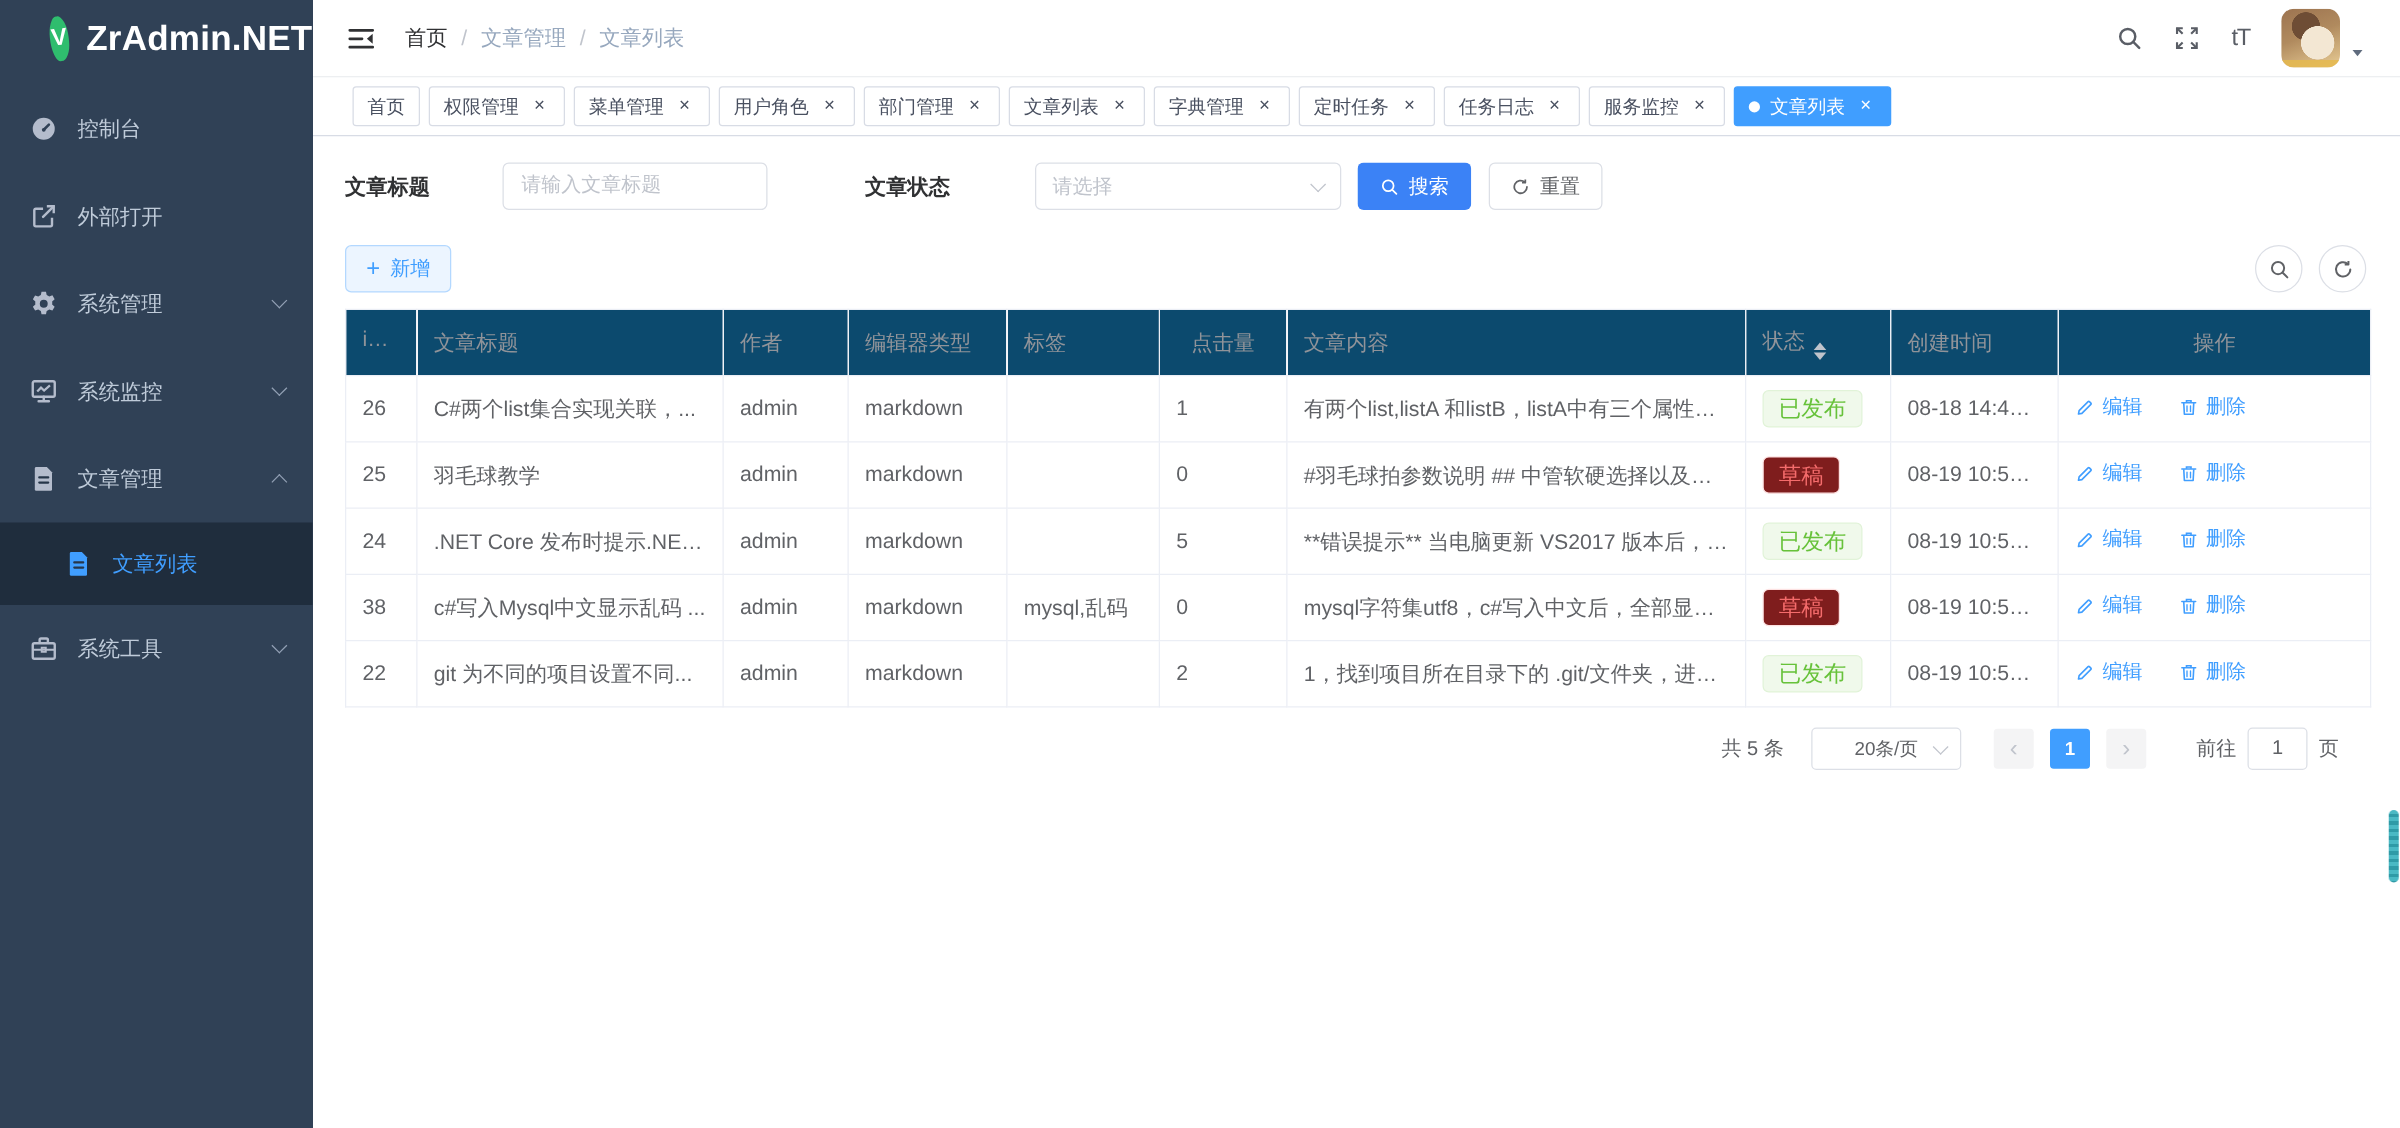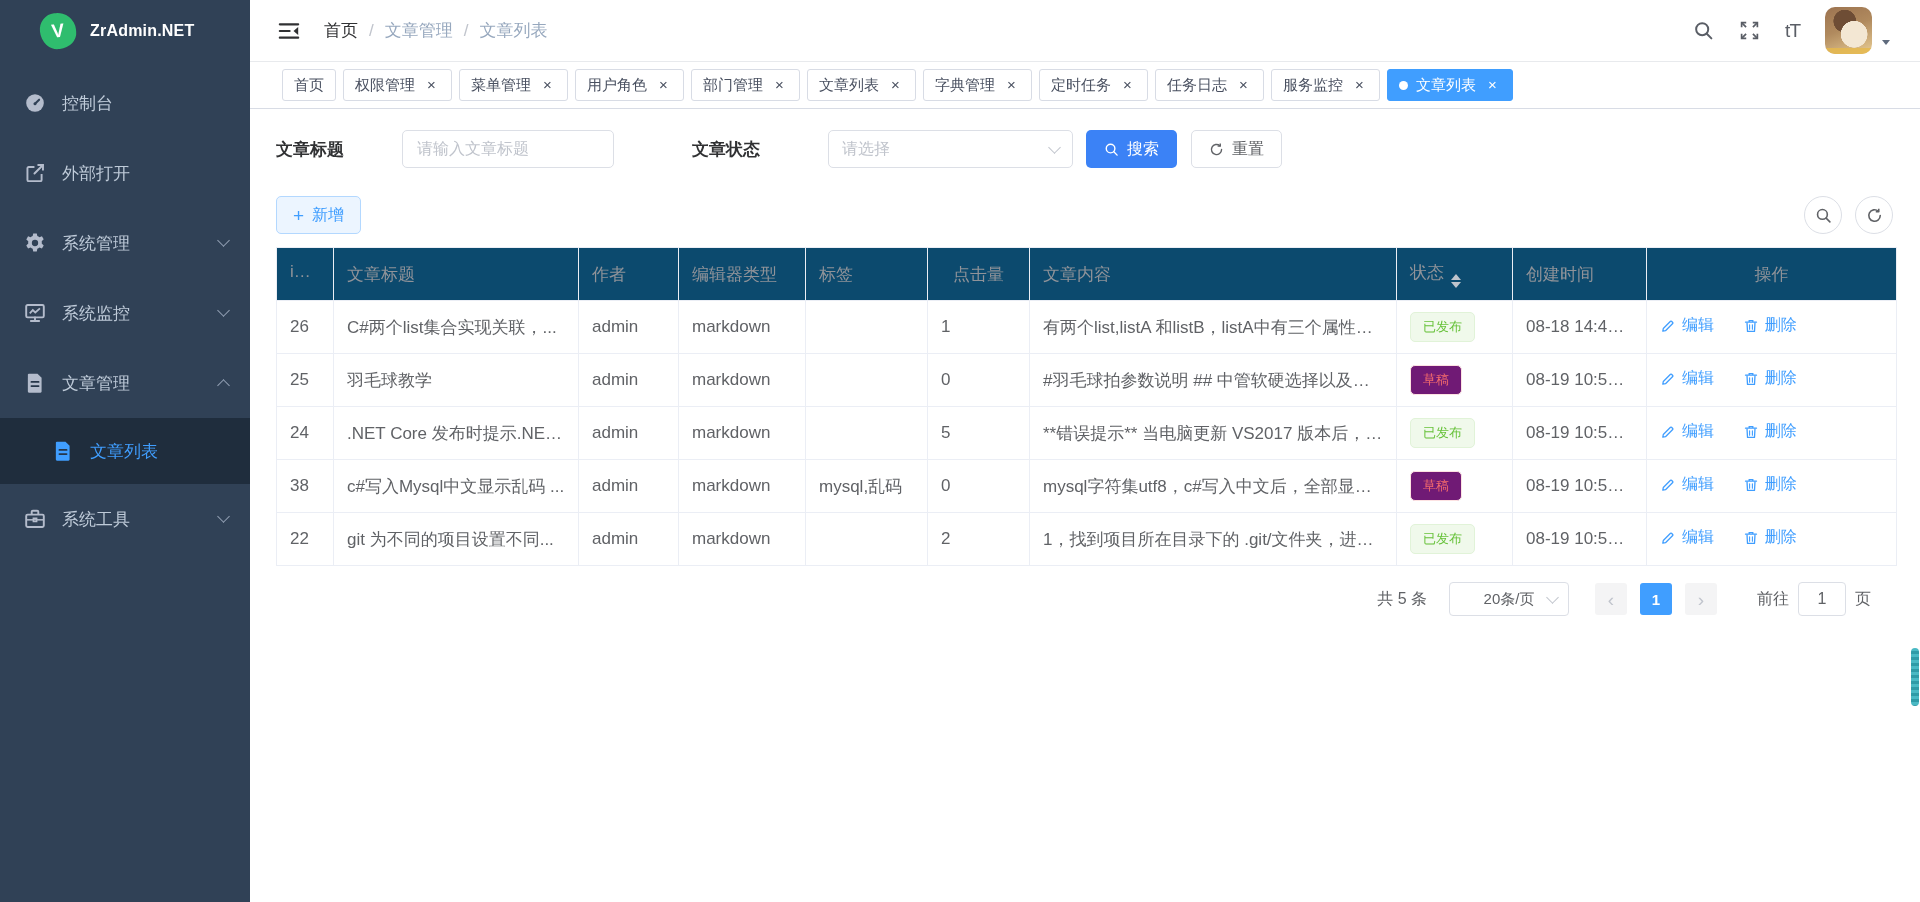--- a/index.html
+++ b/index.html
@@ -9,21 +9,21 @@
     font-family:"Liberation Sans","DejaVu Sans",sans-serif;
     font-size:17px; color:#606266;
   }
   .ic { width:1em; height:1em; display:block; }
 
   
   .sidebar { position:fixed; left:0; top:0; bottom:0; width:250px; background:#304156; z-index:20; }
   .logo { height:62px; display:flex; align-items:center; padding-left:40px; gap:14px; cursor:pointer; }
   .logo-badge { width:36px; height:36px; background:#2fbd6e; border-radius:46% 54% 52% 48% / 48% 52% 44% 56%;
     display:flex; align-items:center; justify-content:center; color:#fff; font-weight:bold; font-size:19px; transform:rotate(-6deg); }
-  .logo-title { color:#fff; font-size:16px; font-weight:bold; letter-spacing:.2px; }
+  .logo-title { color:#fff; font-size:28px; font-weight:bold; letter-spacing:.2px; }
   .menu { padding-top:6px; }
   .menu-item { height:70px; display:flex; align-items:center; padding:0 22px 0 24px; color:#bfcbd9; cursor:pointer; }
   .mi-icon { width:22px; height:22px; margin-right:16px; color:#b4bccc; flex:none; }
   .mi-icon svg { width:22px; height:22px; }
   .mi-label { white-space:nowrap; }
   .mi-arrow { margin-left:auto; width:9px; height:9px; border-right:1.8px solid #93a1b5; border-bottom:1.8px solid #93a1b5; flex:none; }
   .arrow-down { transform:rotate(45deg); margin-top:-5px; }
   .arrow-up { transform:rotate(225deg); margin-top:5px; }
   .menu-item.submenu { background:#1f2d3d; height:66px; padding-left:52px; }
   .menu-item.active { color:#409eff; }
@@ -91,23 +91,23 @@
   .grid th, .grid td { border:1px solid #ebeef5; height:53px; padding:0 13px; overflow:hidden; white-space:nowrap;
     text-overflow:ellipsis; text-align:left; }
   .grid th { color:#909399; font-weight:normal; background:#0c4a6e; }
   .grid td { color:#606266; }
   .al-center { text-align:center !important; }
   .c-id, .c-hits { text-align:center; }
   .sort-caret { display:inline-flex; flex-direction:column; gap:2px; margin-left:7px; vertical-align:-2px; cursor:pointer; }
   .sort-caret i { width:0; height:0; border-left:5.5px solid transparent; border-right:5.5px solid transparent; display:block; }
   .sort-caret .up { border-bottom:6.5px solid #c0c4cc; }
   .sort-caret .down { border-top:6.5px solid #c0c4cc; }
-  .tag { display:inline-block; height:30px; line-height:28px; padding:0 12px; border-radius:5px; font-size:13px; border:1px solid; }
+  .tag { display:inline-block; height:30px; line-height:28px; padding:0 12px; border-radius:5px; font-size:18px; border:1px solid; }
   .tag-success { background:#f0f9eb; border-color:#e1f3d8; color:#67c23a; }
-  .tag-danger { background:#701a75; border-color:#fde2e2; color:#f56c6c; }
+  .tag-danger { background:#7f1d1d; border-color:#fde2e2; color:#f56c6c; }
   .c-ops { text-align:center; }
   .op { color:#409eff; cursor:pointer; display:inline-flex; align-items:center; gap:6px; font-size:16px; text-decoration:none; }
   .op svg { width:16px; height:16px; }
   .op + .op { margin-left:24px; }
 
   
   .pager-row { margin-top:16px; display:flex; align-items:center; justify-content:flex-end; padding-right:22px;
     font-size:16px; color:#606266; }
   .pg-size { width:120px; height:34px; border:1px solid #dcdfe6; border-radius:4px; margin-left:22px; position:relative;
     display:flex; align-items:center; justify-content:center; font-size:15px; cursor:pointer; background:#fff; }

